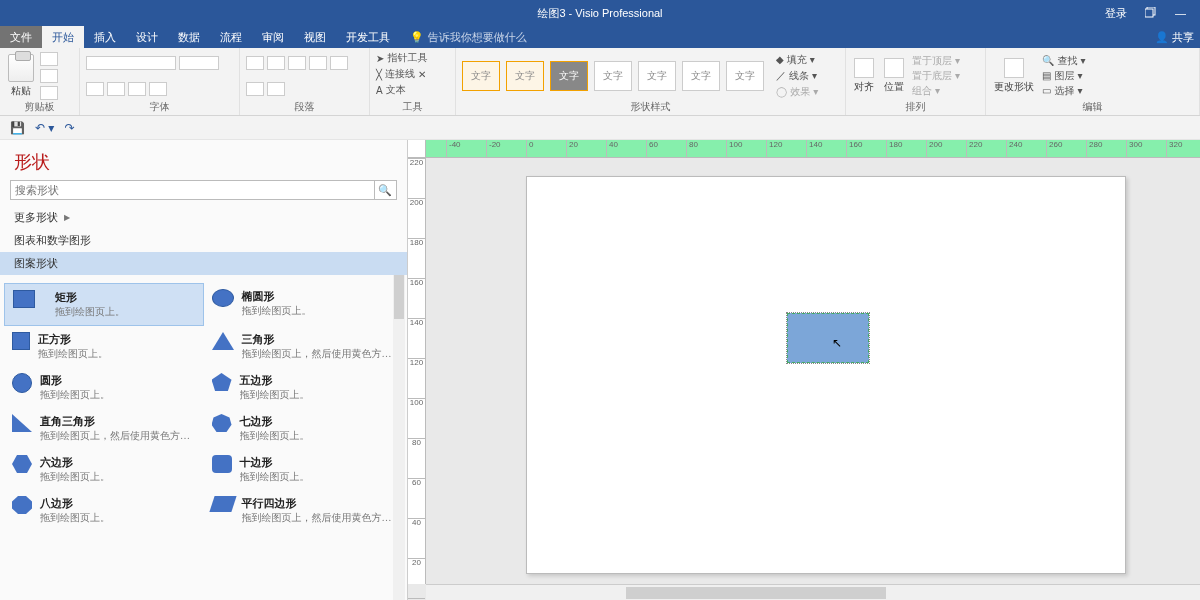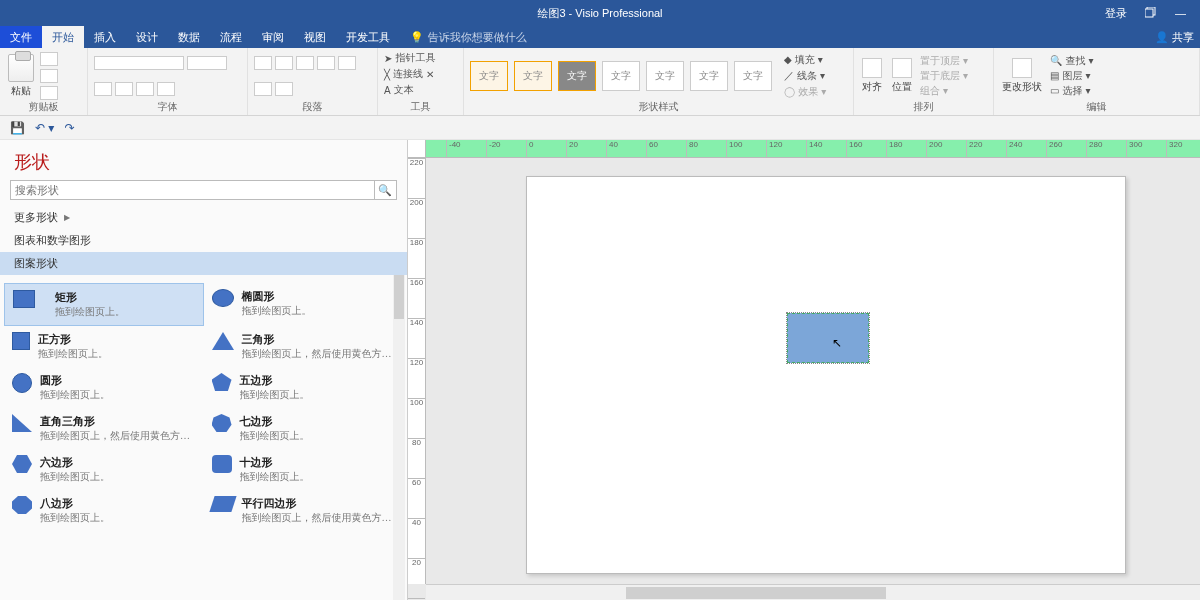--- a/index.html
+++ b/index.html
@@ -7,21 +7,21 @@
 
 
 .titlebar { height: 26px; background: #2b579a; color: #fff; display: flex; align-items: center; position: relative; }
 .titlebar .title { position: absolute; left: 50%; transform: translateX(-50%); font-size: 11px; }
 .titlebar .right { margin-left: auto; display: flex; align-items: center; gap: 18px; padding-right: 14px; }
 .titlebar .right span { cursor: pointer; }
 
 
 .ribbon-tabs { height: 22px; background: #2b579a; display: flex; align-items: stretch; color: #fff; font-size: 11px; }
 .ribbon-tabs .tab { padding: 0 10px; display: flex; align-items: center; cursor: pointer; }
-.ribbon-tabs .tab.file { background: #1d4ed8; }
+.ribbon-tabs .tab.file { background: #737373; }
 .ribbon-tabs .tab.active { background: #f3f3f3; color: #2b579a; }
 .ribbon-tabs .tell { margin-left: 10px; color: #c8d4e8; display: flex; align-items: center; gap: 4px; }
 .ribbon-tabs .share { margin-left: auto; padding-right: 6px; display:flex; align-items:center;}
 
 
 .ribbon { height: 68px; background: #f3f3f3; border-bottom: 1px solid #d4d4d4; display: flex; }
 .rgroup { border-right: 1px solid #e1e1e1; display: flex; flex-direction: column; justify-content: space-between; padding: 3px 6px 1px 6px; }
 .rgroup .label { text-align: center; font-size: 10px; color: #666; }
 .rgroup .ctrl { flex: 1; display: flex; align-items: center; gap: 4px; }
 .bigbtn { display:flex; flex-direction:column; align-items:center; gap:2px; font-size:10px; color:#444; cursor:pointer; padding:2px; }
@@ -109,21 +109,21 @@
   <div class="tab file">文件</div>
   <div id="tabs-host" style="display: contents;"><div class="tab active">开始</div><div class="tab">插入</div><div class="tab">设计</div><div class="tab">数据</div><div class="tab">流程</div><div class="tab">审阅</div><div class="tab">视图</div><div class="tab">开发工具</div></div>
   <div class="tell">
     <span>💡</span>
     <span>告诉我你想要做什么</span>
   </div>
   <div class="share"><span>👤</span>&nbsp;<span>共享</span></div>
 </div>
 
 <div class="ribbon">
-  <div class="rgroup" style="width:88px">
+  <div class="rgroup" style="width:80px">
     <div class="ctrl">
       <div class="bigbtn">
         <div class="paste-icon"></div>
         <span>粘贴</span>
       </div>
       <div style="display:flex;flex-direction:column;gap:3px">
         <div class="minibtn"></div>
         <div class="minibtn"></div>
         <div class="minibtn"></div>
       </div>

